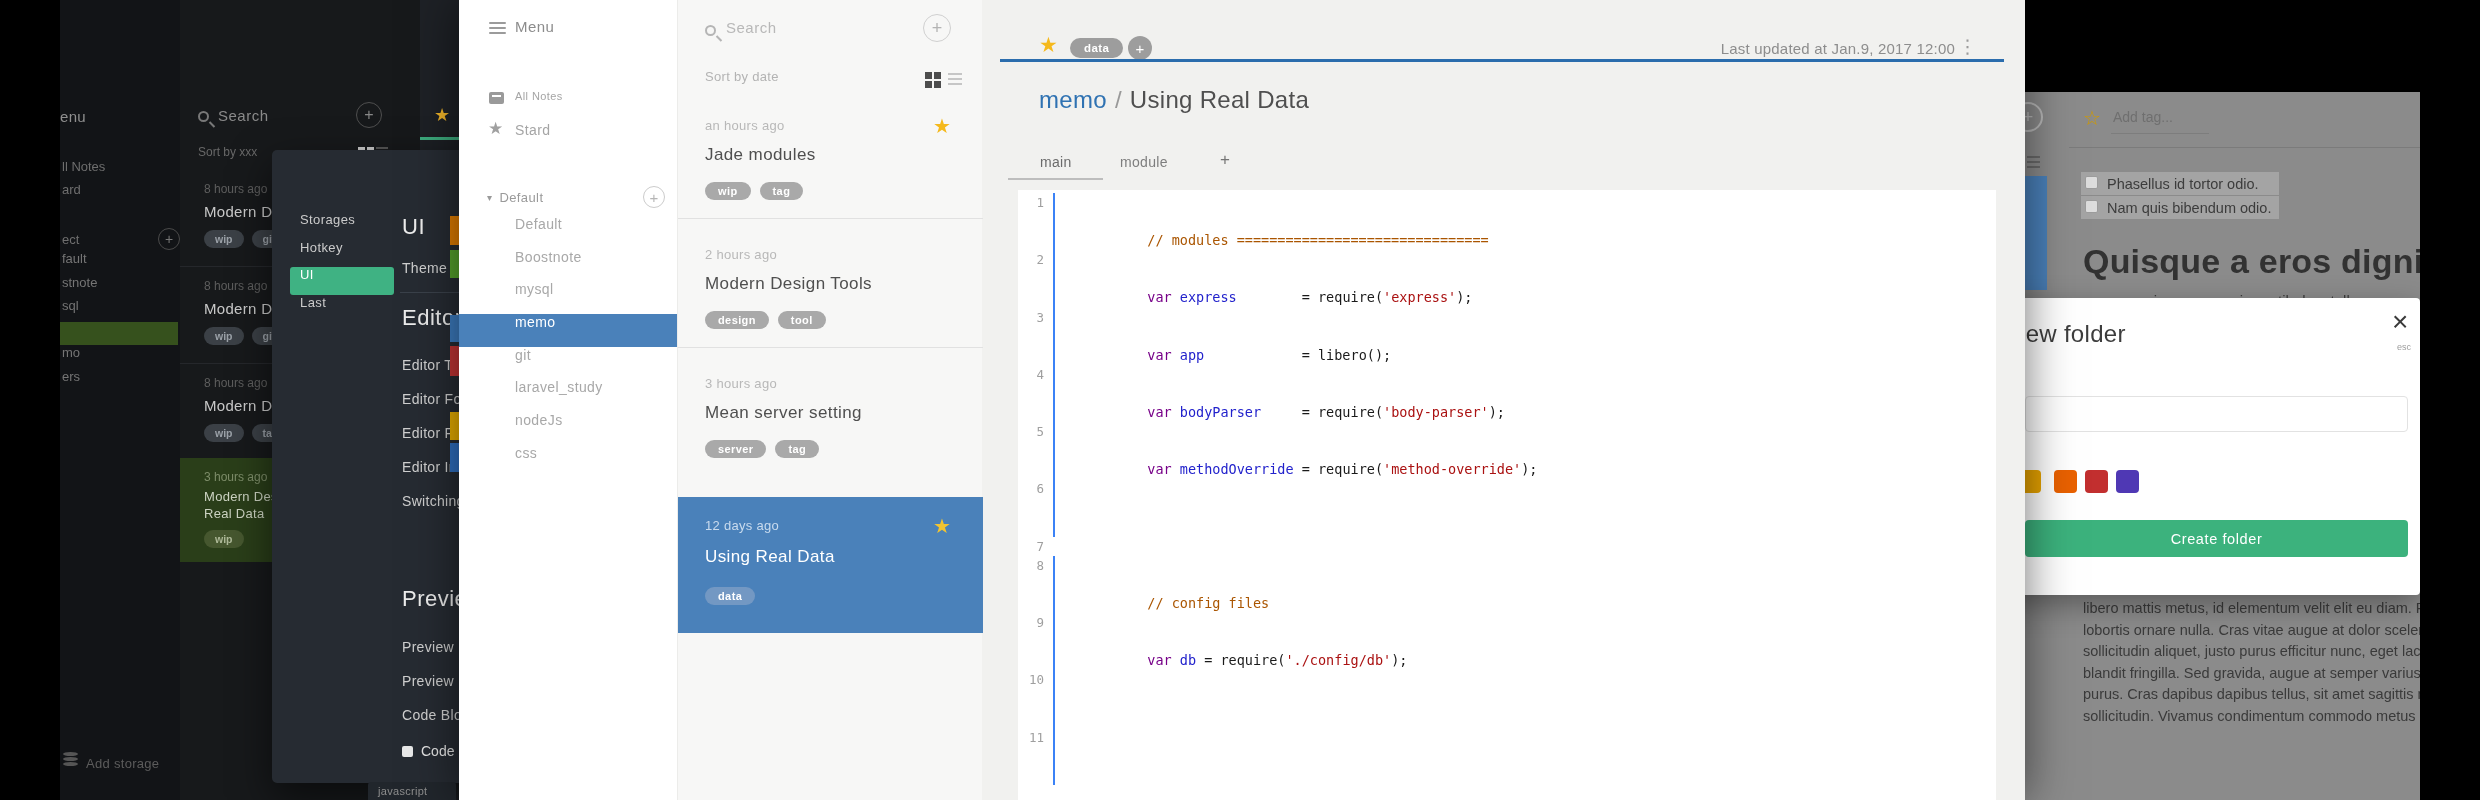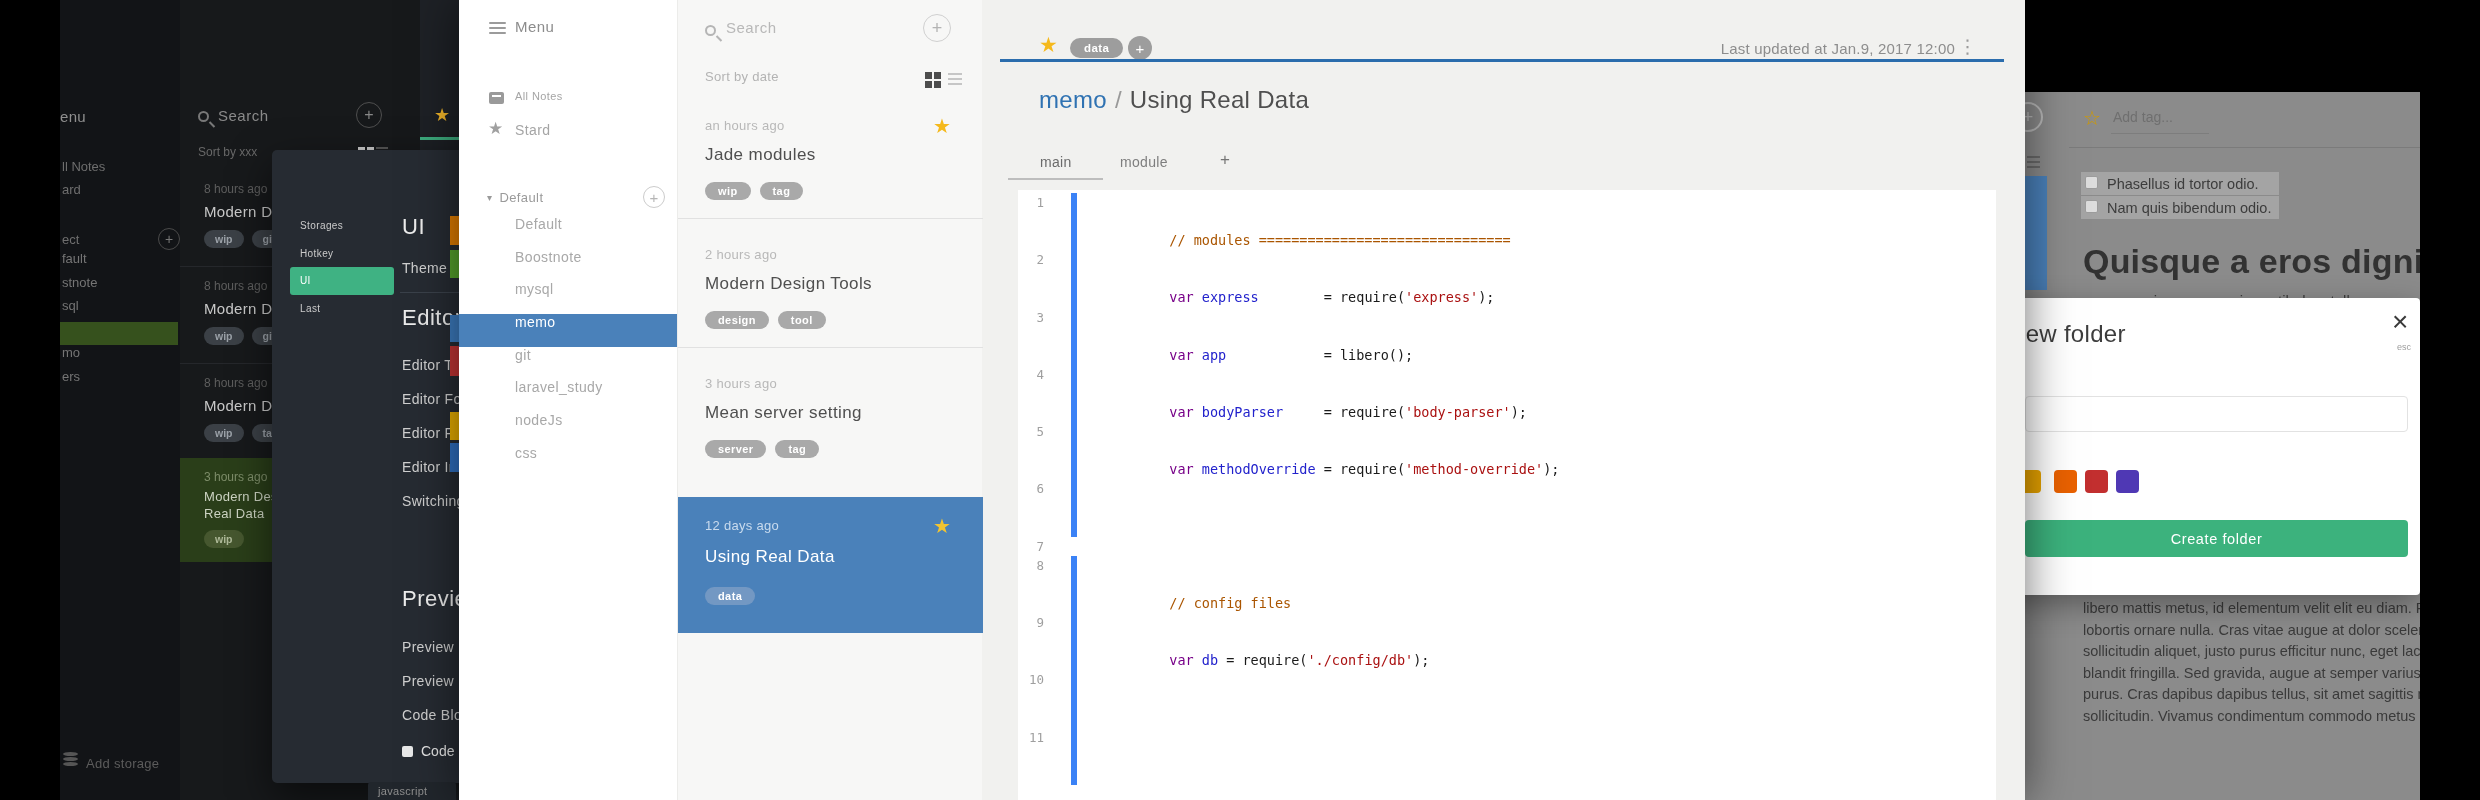--- a/index.html
+++ b/index.html
@@ -62,21 +62,21 @@
 .d-selnote .dnt{color:#7d8d69}
 .gtitle{font-size:13px;color:#ccd3c2;margin-top:5px;letter-spacing:.3px;white-space:nowrap}
 .d-selnote .dntags{margin-top:8px}
 .d-selnote .dpill{background:#46572f;color:#aeb998}
 .dm-star{position:absolute;left:374px;top:104px;font-size:18px;color:#f0b429}
 .dm-line{position:absolute;left:360px;top:137px;width:40px;height:3px;background:#3fb283}
 
 
 #popup{position:absolute;left:272px;top:150px;width:240px;height:633px;background:#262b32;border-radius:5px;box-shadow:0 15px 40px rgba(0,0,0,.55);overflow:hidden}
 .p-nav{position:absolute;left:18px;top:62px;width:104px}
-.prow{height:27.5px;display:flex;align-items:center;padding:0 10px;font-size:10px;color:#cbcbcb;letter-spacing:.4px;border-radius:3px}
+.prow{height:27.5px;display:flex;align-items:flex-start;padding:0 10px;font-size:13px;color:#cbcbcb;letter-spacing:.4px;border-radius:3px}
 .prow.sel{background:#3fb283;color:#fff}
 .p-ui-title{position:absolute;left:130px;top:64px;font-size:22px;color:#ececec;letter-spacing:.5px}
 .p-theme{position:absolute;left:130px;top:110px;font-size:14px;color:#cfcfcf;letter-spacing:.3px}
 .p-div{position:absolute;left:128px;top:142px;width:112px;height:1px;background:#3a414a}
 .p-editor-title{position:absolute;left:130px;top:155px;font-size:22px;color:#ececec;letter-spacing:.5px;white-space:nowrap}
 .p-rows-a{position:absolute;left:130px;top:198px;width:120px}
 .p-rows-a div,.p-rows-b div{height:34px;display:flex;align-items:center;font-size:14px;color:#cfcfcf;letter-spacing:.3px;white-space:nowrap}
 .p-preview-title{position:absolute;left:130px;top:436px;font-size:22px;color:#ececec;letter-spacing:.5px;white-space:nowrap}
 .p-rows-b{position:absolute;left:130px;top:480px;width:120px}
 .p-check-box{left:130px;top:596px;width:11px;height:11px;background:#e8e8e8}
@@ -172,21 +172,21 @@
 .m-title .crumb{color:#2f72b2}
 .m-title .sep{color:#999;padding:0 8px}
 .m-title .ttl{color:#4f4f4f}
 .m-tab1{position:absolute;left:58px;top:154px;font-size:14px;color:#6b6b6b;letter-spacing:.3px;cursor:pointer}
 .m-tab2{position:absolute;left:138px;top:154px;font-size:14px;color:#7e7e7e;letter-spacing:.3px;cursor:pointer}
 .m-tabadd{position:absolute;left:238px;top:150px;font-size:17px;color:#757575;cursor:pointer}
 .m-tabline{position:absolute;left:26px;top:178px;width:95px;height:2px;background:#bdbdbd}
 .m-code{position:absolute;left:36px;top:190px;width:978px;height:610px;background:#fff;padding-top:3px;overflow:hidden}
 .cl{display:flex;line-height:19.1px;font-family:"DejaVu Sans Mono",monospace;font-size:13.5px}
 .ln{width:26px;text-align:right;color:#9f9f9f;flex-shrink:0;font-size:12.5px}
-.lc{border-left:6px solid #3b82f6;margin-left:27px;padding-left:11px;white-space:pre;min-height:19.1px}
+.lc{border-left:2px solid #3b82f6;margin-left:9px;padding-left:11px;white-space:pre;min-height:19.1px}
 .com{color:#aa5500}.kw{color:#770088}.def{color:#2222cc}.str{color:#aa1111}.pln{color:#1a1a1a}
 </style>
 </head>
 <body>
 
 <section id="dark">
   <div class="d-list-col"></div>
   <div class="d-main-col"></div>
 
   <div class="d-menu">enu</div>

